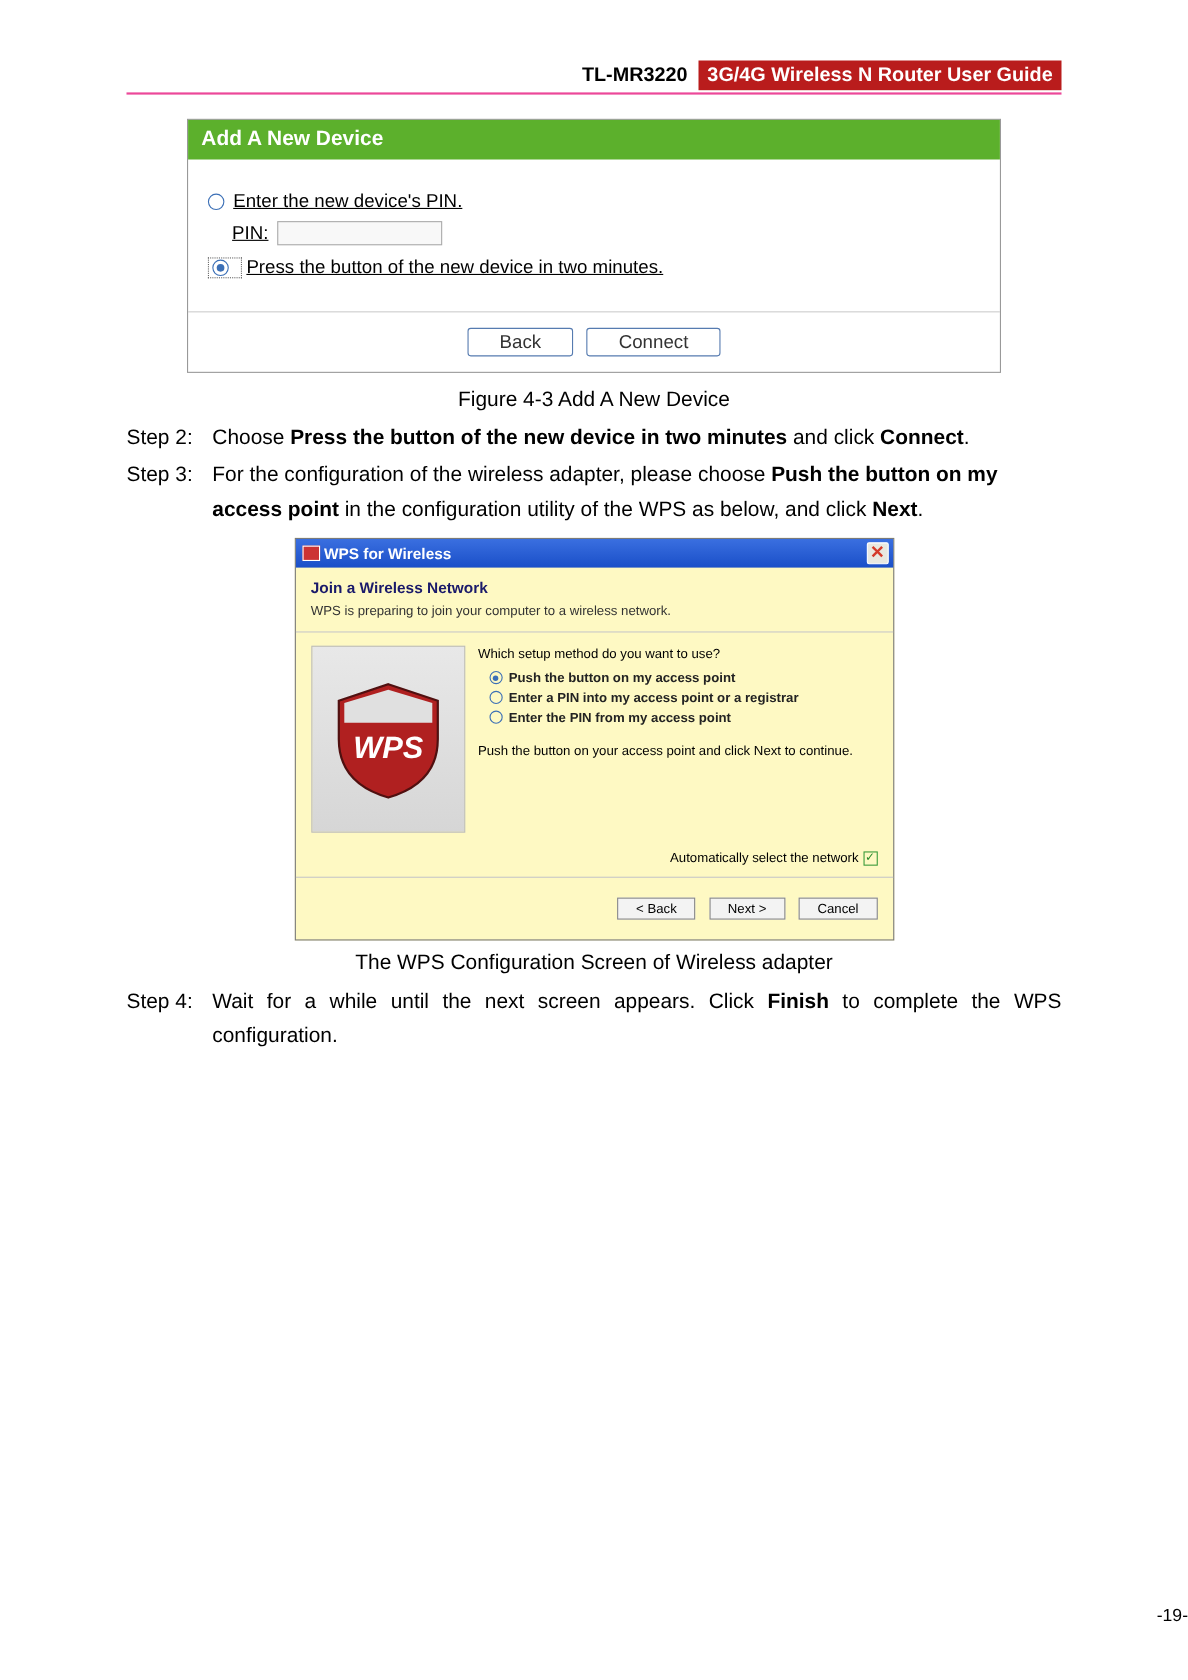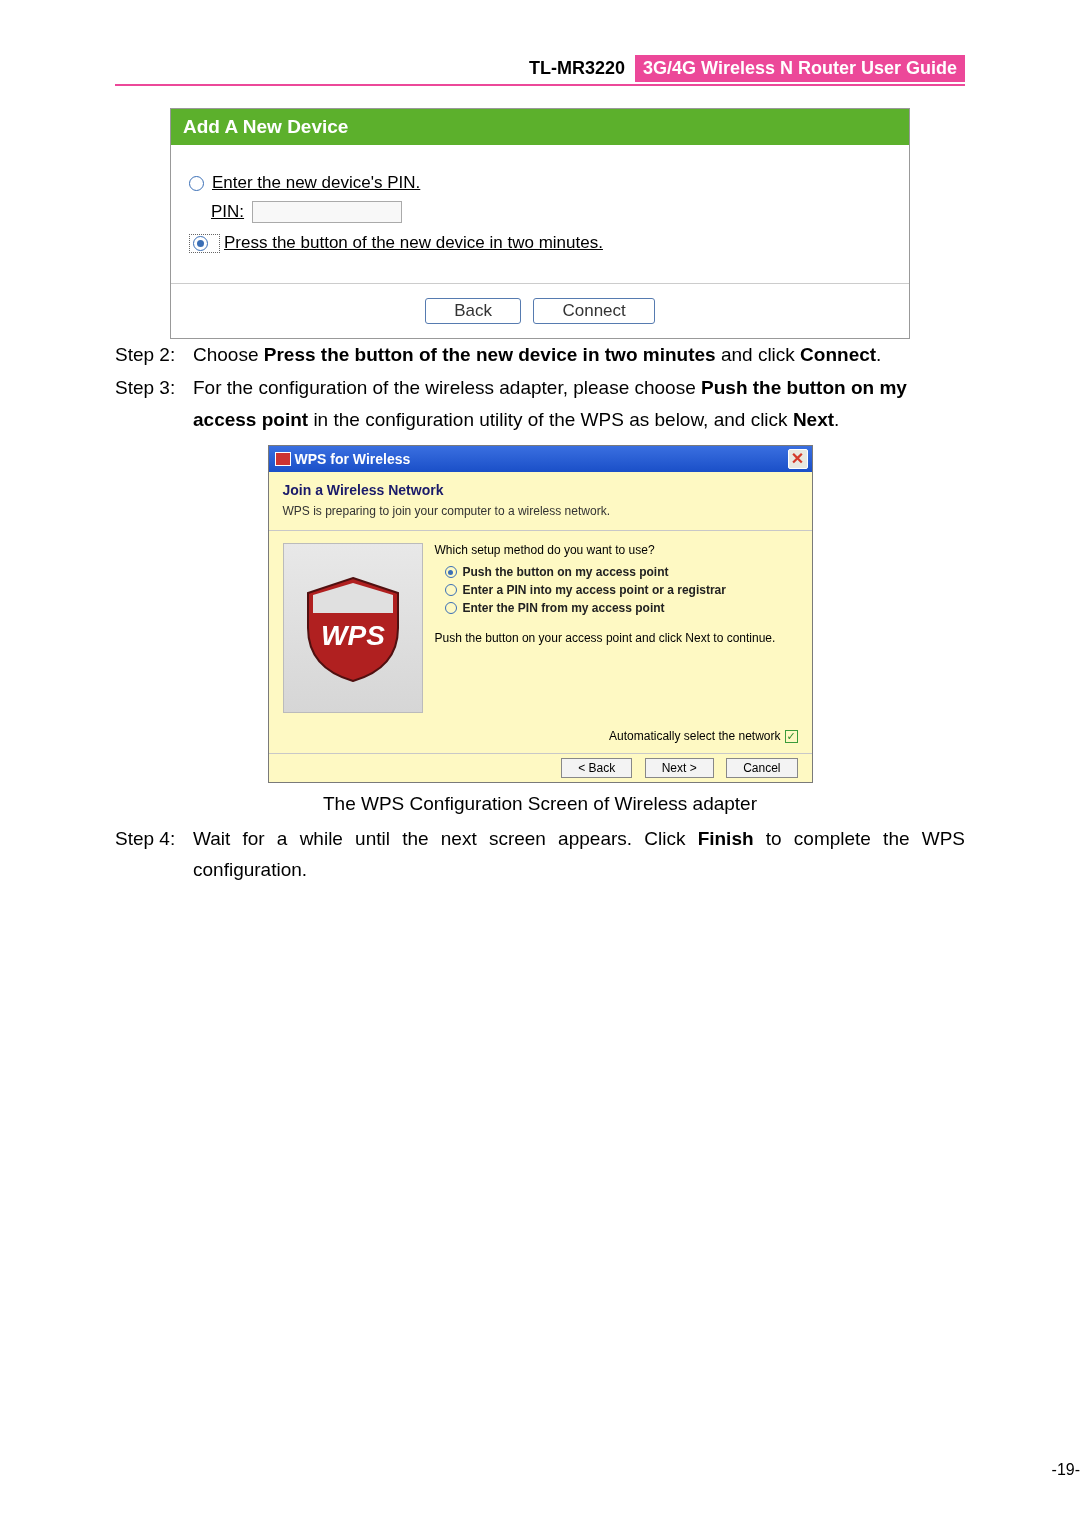--- a/index.html
+++ b/index.html
@@ -23,21 +23,21 @@
       margin-bottom: 22px;
     }
     .header-model {
       font-family: Arial, sans-serif;
       font-weight: bold;
       font-size: 18px;
       padding: 3px 10px 3px 6px;
       color: #000;
     }
     .header-title {
-      background: #ec4899;
+      background: #b91c1c;
       color: #fff;
       font-weight: bold;
       font-size: 18px;
       padding: 3px 8px;
     }
     
     .device-box {
       border: 1px solid #999;
       margin: 0 55px 0 55px;
       background: #fff;
@@ -253,21 +253,21 @@
       width: 13px; height: 13px;
       border: 1px solid #3b9b3b;
       display: inline-flex;
       align-items: center; justify-content: center;
       color: #2a8a2a;
       font-size: 11px;
       line-height: 1;
     }
     .wps-footer {
       border-top: 1px solid #c8c8c8;
-      padding: 4px 14px;
+      padding: 18px 14px;
       text-align: right;
     }
     .wps-btn {
       display: inline-block;
       border: 1px solid #888;
       background: #f3f3f3;
       font-size: 12px;
       padding: 2px 16px;
       margin-left: 8px;
       min-width: 60px;
@@ -317,20 +317,21 @@
         </span>
         <span style="margin-left:4px">Press the button of the new device in two minutes.</span>
       </div>
     </div>
     <div class="device-footer">
       <span class="btn">Back</span>
       <span class="btn">Connect</span>
     </div>
   </div>
 
+  <div class="figure-caption">Figure 4-3    Add A New Device</div>
 
   <div class="body-text step-row">
     <div class="step-label">Step 2:</div>
     <div class="step-content">
       <span>Choose </span><b>Press the button of the new device in two minutes</b><span> and click </span><b>Connect</b><span>.</span>
     </div>
   </div>
 
   <div class="body-text step-row">
     <div class="step-label">Step 3:</div>

